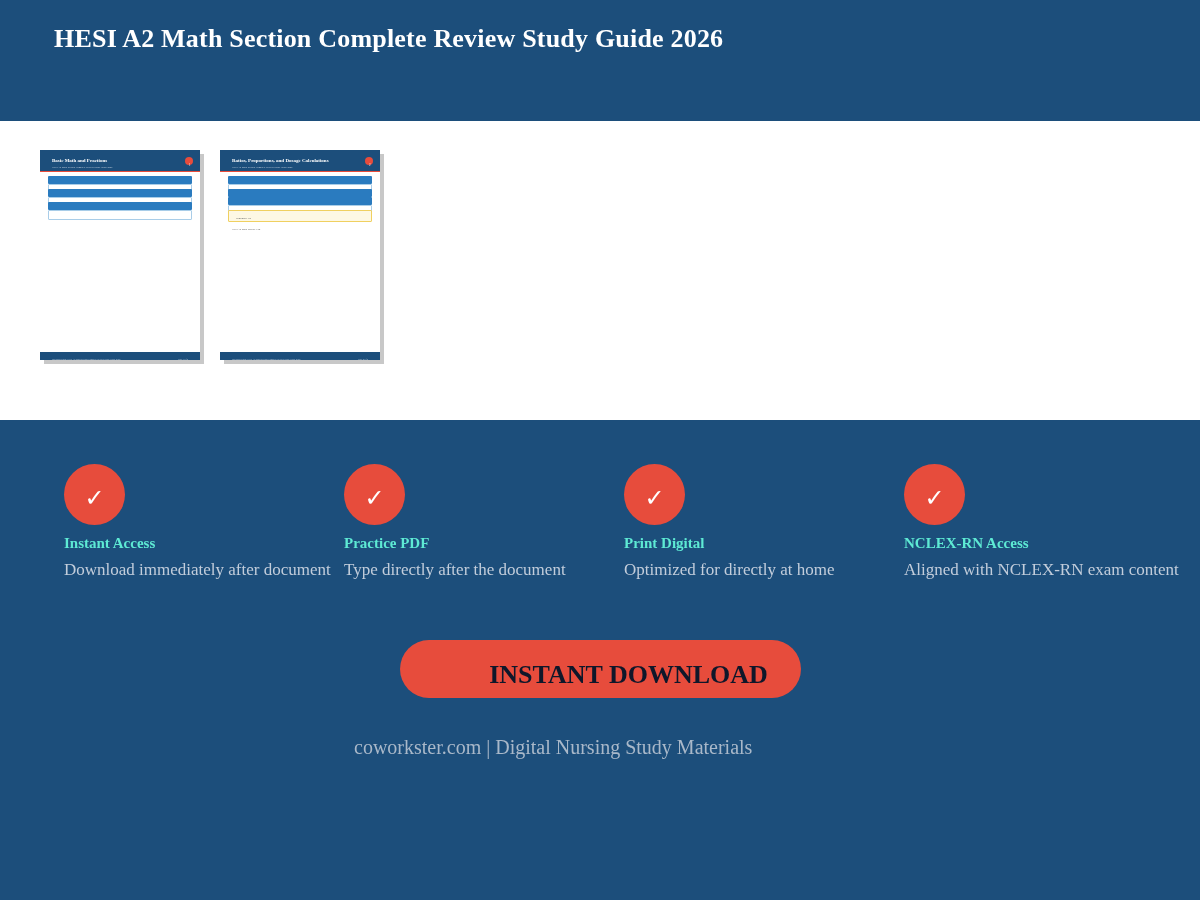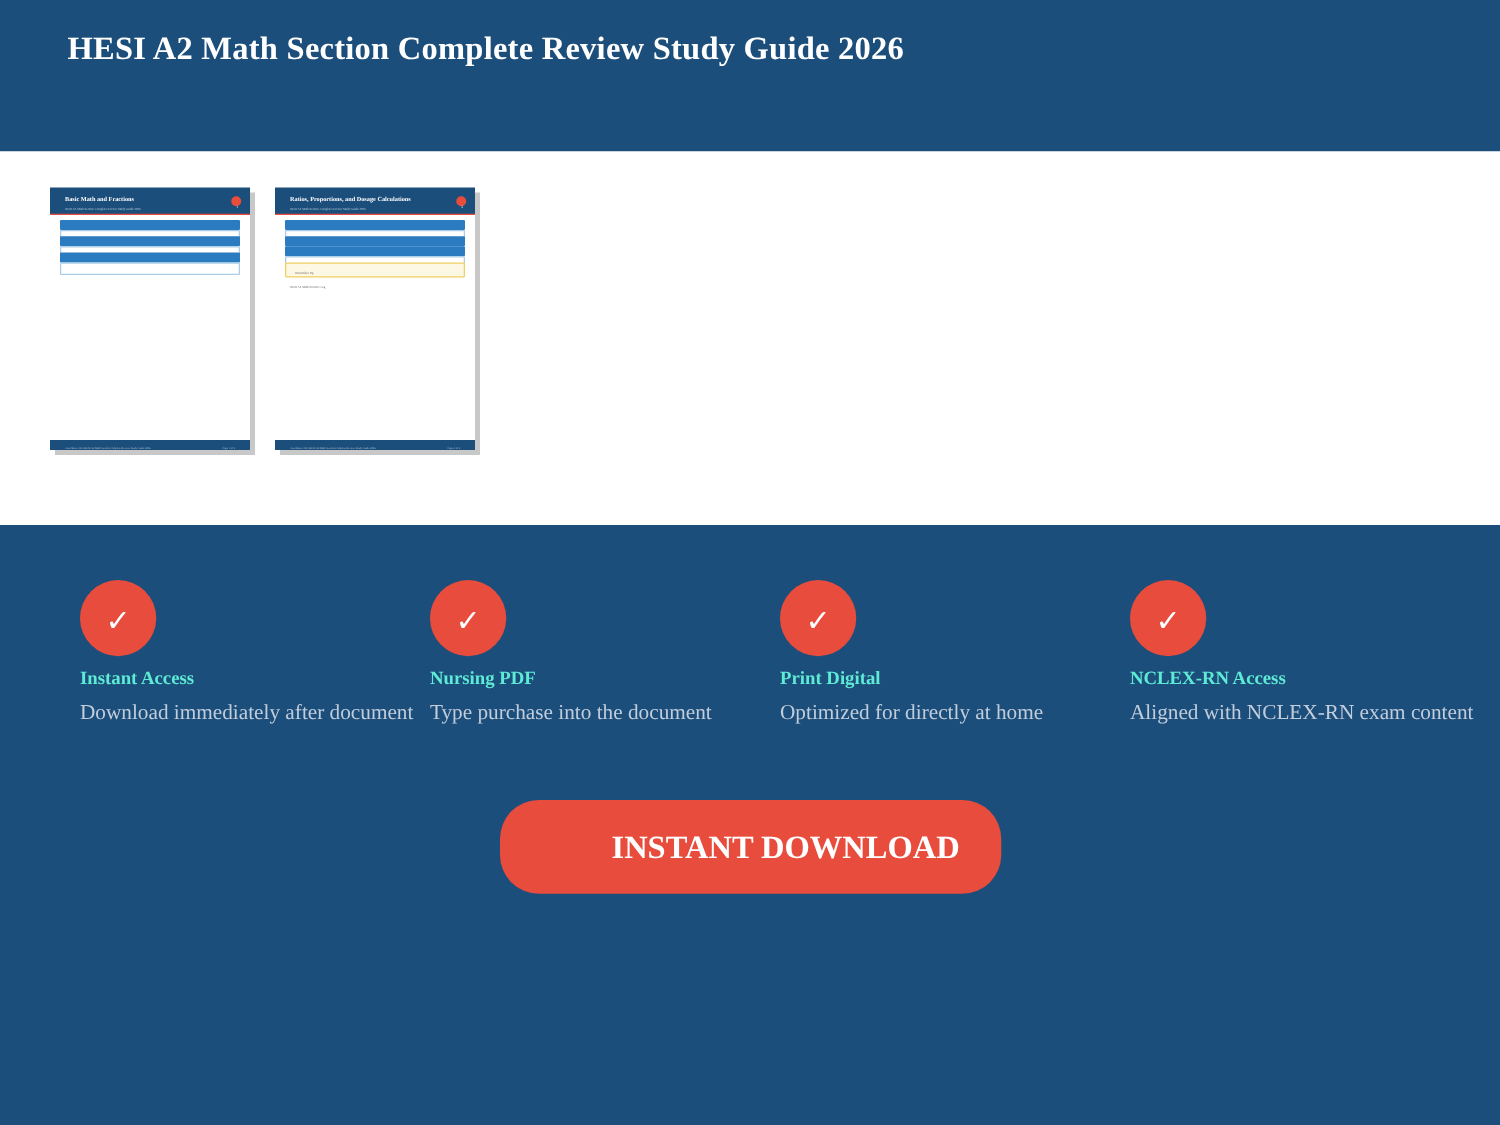--- a/index.html
+++ b/index.html
@@ -18,21 +18,21 @@
   .tip span { position:absolute; left:3px; top:2px; font-size:2.5px; color:#555; white-space:nowrap; }
   .small { position:absolute; left:8px; font-size:2.5px; color:#555; white-space:nowrap; }
   .page .pf { position:absolute; left:0; bottom:0; width:160px; height:8px; background:#1c4e7b; }
   .page .pf .fl { position:absolute; left:8px; top:2px; font-size:2.2px; color:#b8c7d6; white-space:nowrap; }
   .page .pf .fr { position:absolute; right:8px; top:2px; font-size:2.2px; color:#b8c7d6; white-space:nowrap; }
   .features { position:absolute; left:0; top:420px; width:1200px; height:480px; background:#1c4e7b; }
   .feat { position:absolute; top:40px; }
   .feat .chk { width:61px; height:61px; border-radius:50%; background:#e74c3c; color:#fff; font-size:24px; text-align:center; line-height:61px; }
   .feat .ft { position:absolute; left:0; top:71px; font-size:15px; font-weight:bold; color:#5eead4; white-space:nowrap; }
   .feat .fd { position:absolute; left:0; top:96px; font-size:17px; color:#c2cddb; white-space:nowrap; }
-  .cta { position:absolute; left:400px; top:220px; width:401px; height:75px; border-radius:31px; background:#e74c3c; color:#ffffff; font-size:26px; font-weight:bold; line-height:61px; padding-left:60px; white-space:nowrap; border:none; }
+  .cta { position:absolute; left:400px; top:220px; width:401px; height:58px; border-radius:31px; background:#e74c3c; color:#0f172a; font-size:26px; font-weight:bold; line-height:61px; padding-left:60px; white-space:nowrap; border:none; }
   .footer-text { position:absolute; left:350px; top:312px; font-size:20px; color:#a9b8c9; white-space:nowrap; }
 </style>
 </head>
 <body>
 
 <div class="header">
   <h1>HESI A2 Math Section Complete Review Study Guide 2026</h1>
 </div>
 
 <div class="preview">
@@ -77,29 +77,30 @@
 </div>
 
 <div class="features">
   <div class="feat" style="left:60px;">
     <div class="chk">✓</div>
     <div class="ft">Instant Access</div>
     <div class="fd">Download immediately after document</div>
   </div>
   <div class="feat" style="left:340px;">
     <div class="chk">✓</div>
-    <div class="ft">Nursing PDF</div>
-    <div class="fd">Type purchase into the document</div>
+    <div class="ft">Practice PDF</div>
+    <div class="fd">Type directly after the document</div>
   </div>
   <div class="feat" style="left:620px;">
     <div class="chk">✓</div>
     <div class="ft">Print Digital</div>
     <div class="fd">Optimized for directly at home</div>
   </div>
   <div class="feat" style="left:900px;">
     <div class="chk">✓</div>
     <div class="ft">NCLEX-RN Access</div>
     <div class="fd">Aligned with NCLEX-RN exam content</div>
   </div>
 
   <button class="cta">INSTANT DOWNLOAD</button>
 
+  <div class="footer-text">coworkster.com | Digital Nursing Study Materials</div>
 </div>
 
 </body></html>

